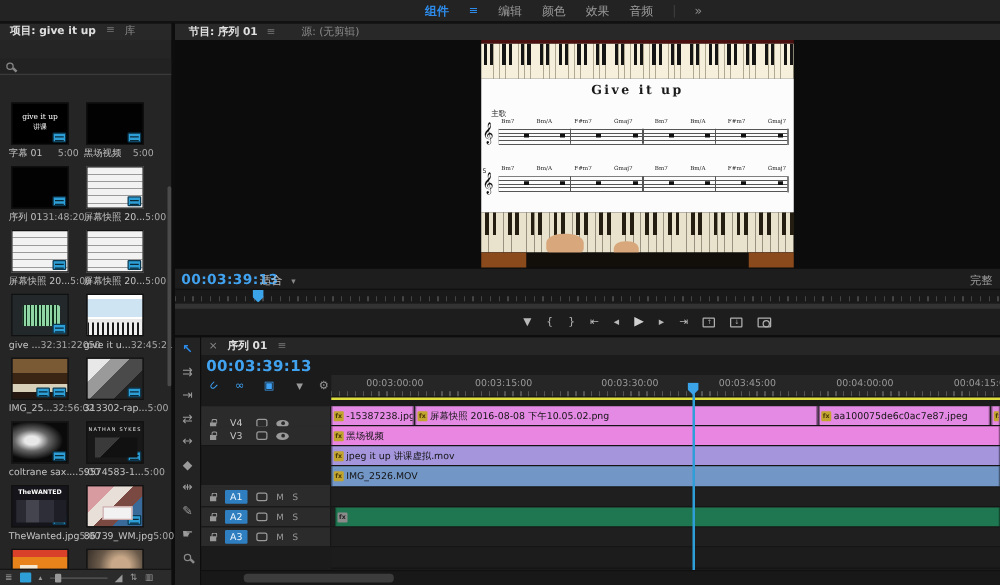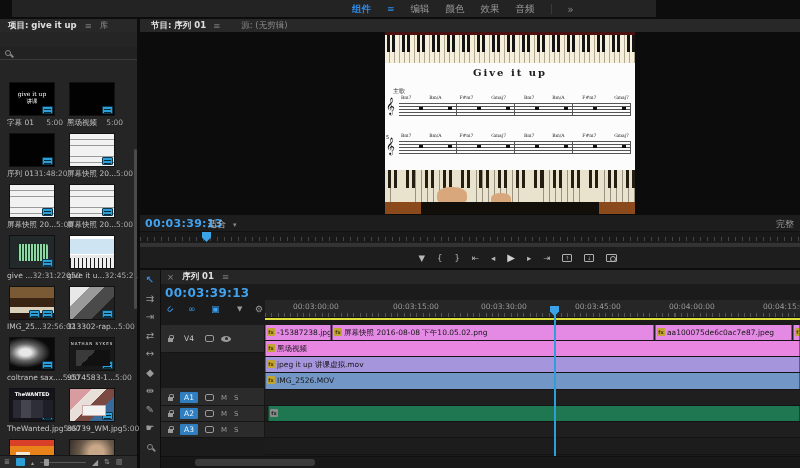--- a/index.html
+++ b/index.html
@@ -1,27 +1,27 @@
 <!DOCTYPE html>
 <html><head>
 <meta charset="utf-8">
 <style>
   *{margin:0;padding:0;box-sizing:border-box}
   html,body{width:800px;height:468px;overflow:hidden}
   body{background:#0d0d0d;font-family:"DejaVu Sans","Liberation Sans",sans-serif;color:#bbb;position:relative}
   
-  #topbar{position:absolute;left:12px;top:0;width:644px;height:18px;background:#232323;border-bottom:1px solid #0c0c0c}
+  #topbar{position:absolute;left:0;top:0;width:800px;height:18px;background:#232323;border-bottom:1px solid #0c0c0c}
   #topbar .wtabs{position:absolute;left:340px;top:0;height:18px;display:flex;align-items:center;gap:16px;font-size:9.5px;color:#9a9a9a}
   #topbar .wtab.active{color:#2d8ceb;font-weight:bold}
   #topbar .menu{color:#2d8ceb;font-size:9px}
   #topbar .vsep{width:1px;height:10px;background:#3a3a3a}
   #topbar .ovf{color:#8a8a8a;font-size:10px}
   
   #project{position:absolute;left:0;top:19px;width:137px;height:449px;background:#252525}
-  #project .ptabs{position:absolute;left:0;top:0;width:100%;height:13px;background:#282828;font-size:8.5px;display:flex;align-items:center;gap:8px;padding-left:8px}
+  #project .ptabs{position:absolute;left:0;top:0;width:100%;height:13px;background:#282828;font-size:8.5px;display:flex;gap:8px;padding-left:8px}
   #project .ptabs .act{color:#e0e0e0;font-weight:bold}
   #project .ptabs .mi{color:#777}
   #project .ptabs .lib{color:#8a8a8a}
   .filerow{position:absolute;left:0;top:14px;width:137px;height:13px;font-size:8px;color:#c8c8c8}
   .folder{position:absolute;left:6px;top:3px;width:10px;height:7px;background:#8a8a8a;border-radius:1px}
   .folder::before{content:"";position:absolute;left:0;top:-2px;width:4px;height:2px;background:#8a8a8a;border-radius:1px 1px 0 0}
   .filerow .fname{position:absolute;left:22px;top:2px}
   .filerow .fcount{position:absolute;right:6px;top:2px;color:#999}
   .searchrow{position:absolute;left:0;top:28px;width:137px;height:13px;border-bottom:1px solid #3a3a3a;background:#222}
   .mag{display:inline-block;width:6px;height:6px;border:1.5px solid #888;border-radius:50%;position:relative}
@@ -437,38 +437,46 @@
   <div class="ticons">
     <span class="blu" style="left:6px;transform:rotate(45deg)">∪</span>
     <span class="blu" style="left:27px">∞</span>
     <span class="blu" style="left:50px">▣</span>
     <span class="gry" style="left:76px;font-size:7px">▼</span>
     <span class="gry" style="left:94px">⚙</span>
   </div>
 
   <div class="ruler">
     <span class="rl" style="left:28px">00:03:00:00</span>
-    <span class="rl" style="left:128px">00:03:15:00</span>
+    <span class="rl" style="left:115px">00:03:15:00</span>
     <span class="rl" style="left:216px">00:03:30:00</span>
     <span class="rl" style="left:310px">00:03:45:00</span>
     <span class="rl" style="left:404px">00:04:00:00</span>
     <span class="rl" style="left:498px">00:04:15:00</span>
     <div class="tk"></div>
   </div>
   <div class="workline"></div>
 
   <div class="trow-h" style="top:55px;height:28px">
       <div class="hrow">
         <span class="lk"></span>
         <span class="chip">V4</span>
         <span class="patch"></span>
         <span class="eye"></span>
       </div>
     </div>
   <div class="trow-l" style="top:55px;height:16px"></div>
+  <div class="trow-h" style="top:71px;height:16px">
+      <div class="hrow">
+        <span class="lk"></span>
+        <span class="chip">V3</span>
+        <span class="patch"></span>
+        <span class="eye"></span>
+      </div>
+    </div>
   <div class="trow-l" style="top:71px;height:16px"></div>
   <div class="trow-l" style="top:87px;height:16px"></div>
   <div class="trow-h" style="top:118px;height:17px">
       <div class="hrow">
         <span class="lk"></span>
         <span class="chip on">V1</span>
         <span class="patch"></span>
         <span class="eye"></span>
       </div>
     </div>

